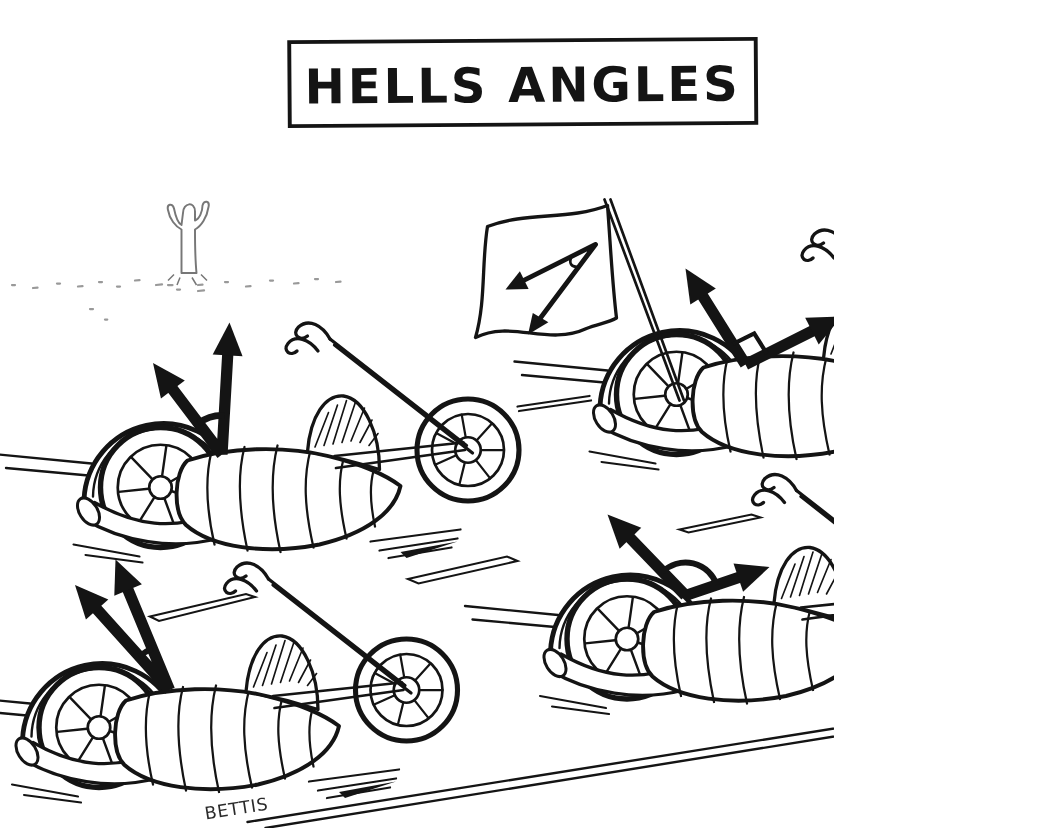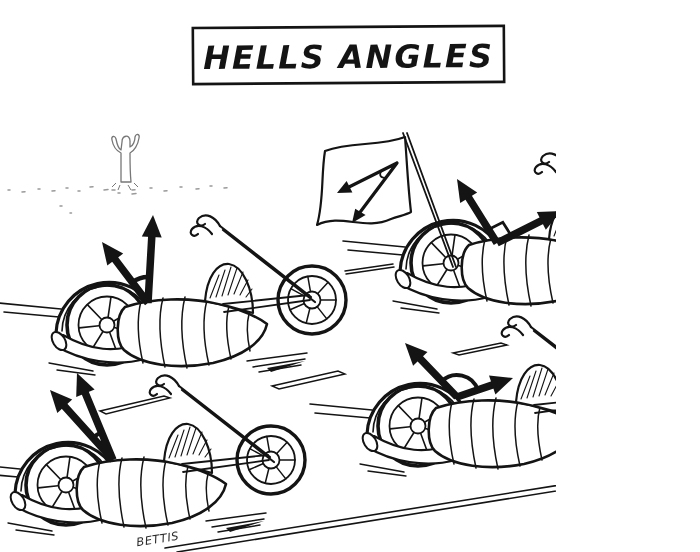--- a/index.html
+++ b/index.html
@@ -1,19 +1,18 @@
 <!DOCTYPE html>
 <html><head>
 <meta charset="utf-8">
 <style>
   html,body{margin:0;padding:0;background:#ffffff;}
   .canvas{
     position:relative;width:556px;height:552px;background:#ffffff;overflow:hidden;
     font-family:"DejaVu Sans",sans-serif;
-    font-style:italic;
   }
   svg{display:block;}
   .title-text{
     font-family:"DejaVu Sans",sans-serif;
     font-weight:bold;font-size:32px;letter-spacing:2px;fill:#141414;
   }
   .signature-text{
     font-family:"DejaVu Sans",sans-serif;
     font-size:11.5px;letter-spacing:0.5px;fill:#2a2a2a;
   }

